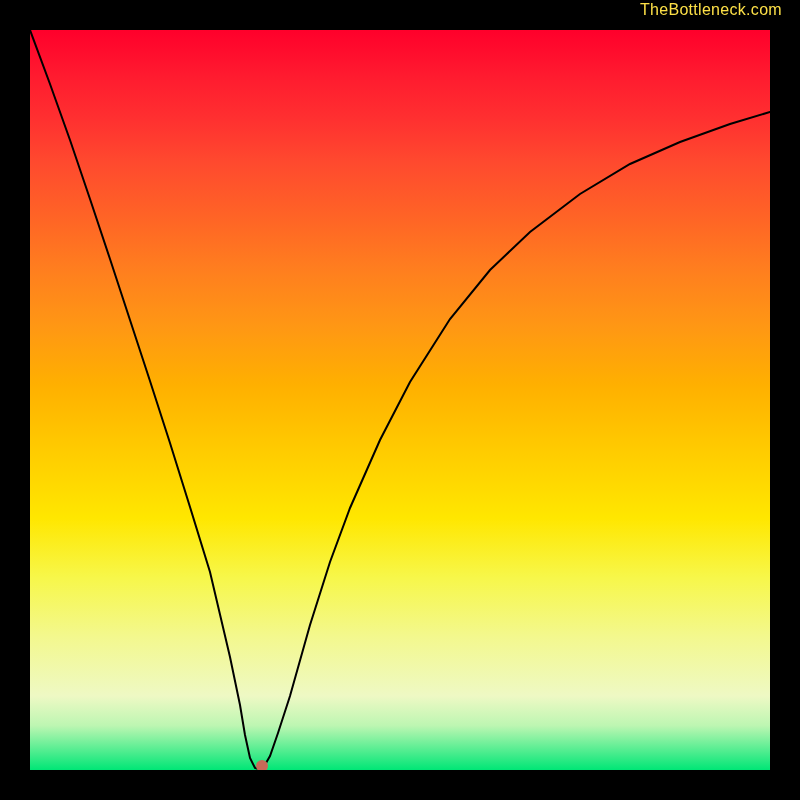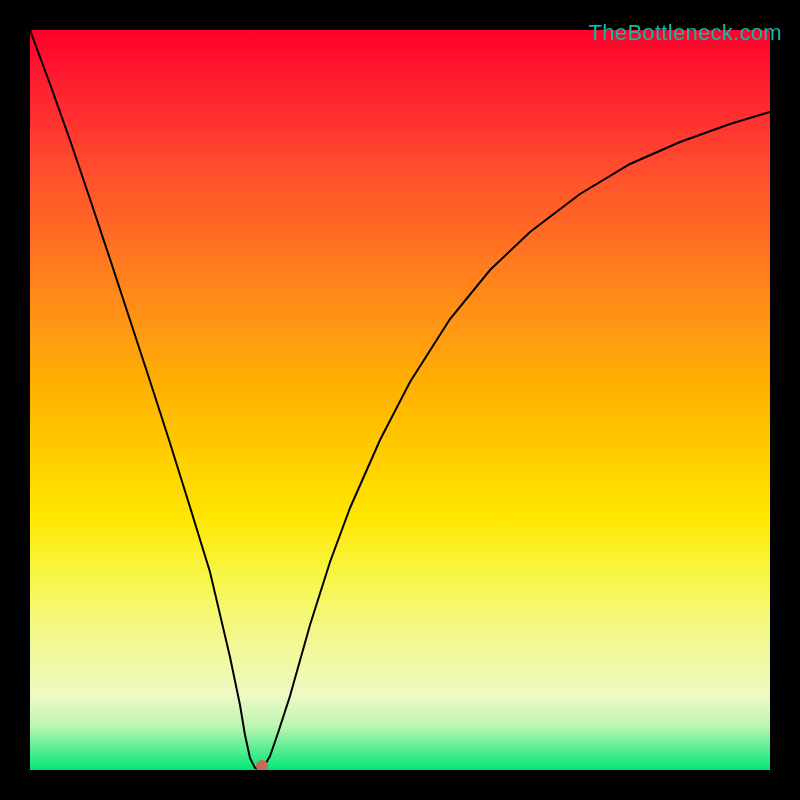--- a/index.html
+++ b/index.html
@@ -44,24 +44,24 @@
   }
   .plot-svg {
     position: absolute;
     left: 0;
     top: 0;
     width: 740px;
     height: 740px;
   }
   .watermark {
     position: absolute;
-    top: 20px;
+    top: 1px;
     right: 18px;
-    color: #14b8a6;
-    font-size: 22px;
+    color: #fde047;
+    font-size: 16px;
     font-weight: 400;
     letter-spacing: 0.3px;
   }
 </style>
 </head>
 <body>
 
 <div class="frame">
   <div class="plot-area">
     <svg class="plot-svg" viewBox="0 0 740 740" preserveAspectRatio="none">

